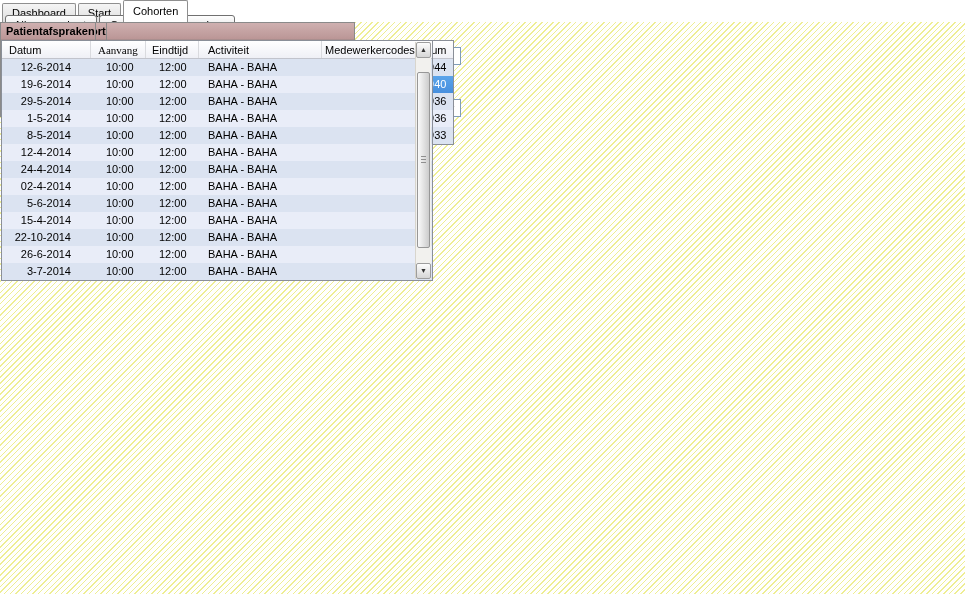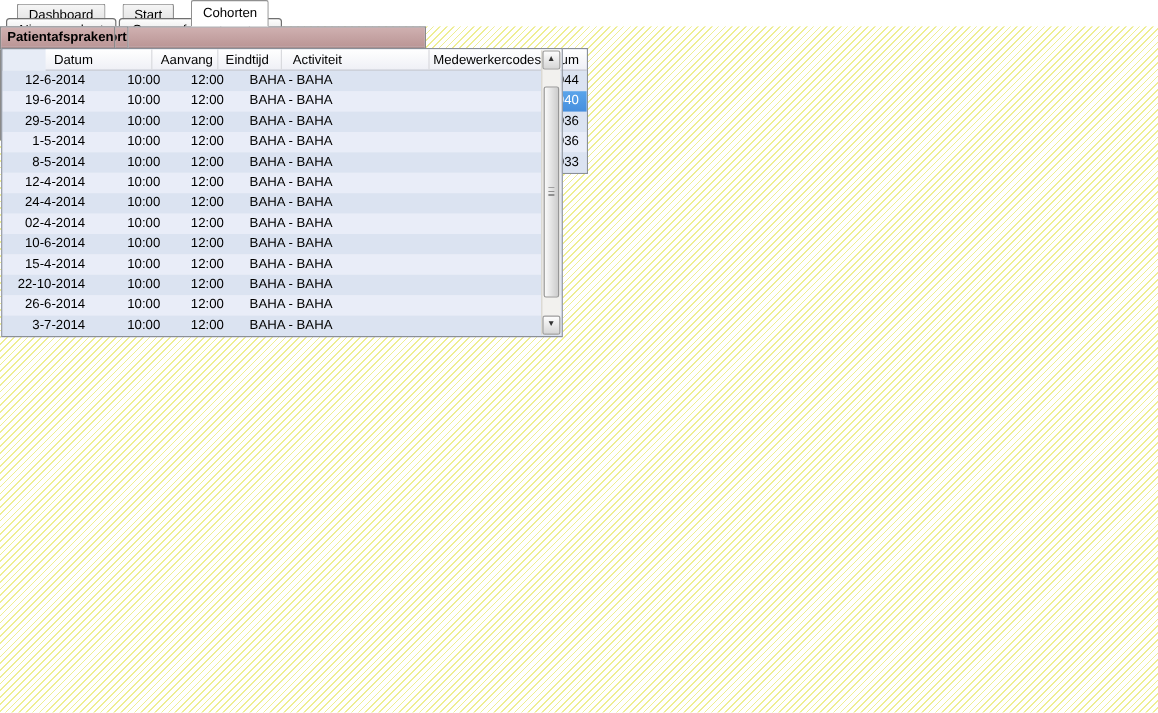--- a/index.html
+++ b/index.html
@@ -15,21 +15,21 @@
 
   
   .tabbar {
     position:absolute; top:0; left:0; right:0; height:22px;
     background:#fff; display:flex; align-items:flex-end; padding-left:2px;
   }
   .tab {
     height:19px; line-height:18px; padding:0 9px; margin-right:2px;
     background:linear-gradient(#f5f5f5,#dedede);
     border:1px solid #8f8f8f; border-bottom:none;
-    border-radius:2px 2px 0 0; cursor:default; white-space:nowrap;margin-left:12px;
+    border-radius:2px 2px 0 0; cursor:default; white-space:nowrap;
   }
   .tab.active {
     height:22px; line-height:21px; background:#fff; position:relative; z-index:2;
   }
 
   
   .content {
     position:absolute; top:22px; left:0; right:0; bottom:0;
     background:repeating-linear-gradient(135deg, #ffffff 0px, #ffffff 3px, #eeee94 3px, #eeee94 4px);
   }
@@ -54,21 +54,20 @@
     position:absolute; border:1px solid #8a8f98; background:#eef1f9; overflow:hidden;
   }
   #panel-cohorten  .table-box { left:4; top:21; width:461; height:244; background:#f0f3fa; }
   #panel-patienten .table-box { left:4; top:21; width:461; height:230; background:#dfe6f4; }
   #panel-afspraken .table-box { left:4; top:21; width:461; height:230; background:#e7ecf6; }
 
   .thead {
     display:flex; height:18px; line-height:18px;
     background:linear-gradient(#ffffff,#eff0f6);
     border-bottom:1px solid #c2c4cc;
-    margin-left:36px;
   }
   .th { border-right:1px solid #d9dade; white-space:nowrap; overflow:hidden; }
   .tbody .tr { display:flex; height:17px; line-height:17px; cursor:default; }
   .tbody .tr:nth-child(odd)  { background:#dbe3f1; }
   .tbody .tr:nth-child(even) { background:#e9edf8; }
   .td { white-space:nowrap; overflow:hidden; }
   .icon-cell { display:flex; align-items:center; justify-content:center; }
   .rowsel {
     background:linear-gradient(#5aa4ea,#478fde) !important;
     color:#fff; border-left:2px solid #2a6db8;
@@ -84,21 +83,21 @@
   .p-icon { width:22px; }
   .p-nr   { width:65px;  padding-left:6px; }
   .p-name { width:145px; padding-left:6px; }
   .p-str  { width:136px; padding-left:6px; }
   .p-geb  { flex:1; text-align:right; padding-right:7px; }
 
   
   .a-datum { width:89px; text-align:right; padding-right:20px; }
   .a-datum-h { width:89px; text-align:left; padding-left:7px; }
   .a-aanv { width:55px; padding-left:15px; }
-  .a-aanv-h { width:55px; padding-left:7px; }
+  .a-aanv-h { width:55px; padding-left:7px;font-family:Liberation Serif, serif; }
   .a-eind { width:53px; padding-left:13px; }
   .a-eind-h { width:53px; padding-left:6px; }
   .a-act  { width:123px; padding-left:9px; }
   .a-med  { flex:1; padding-left:3px; }
   #afspraken-head, #afspraken-rows .tr { padding-right:17px; }
 
   
   .scrollbar {
     position:absolute; top:1px; bottom:1px; right:1px; width:16px;
     background:#f2f1ee; border-left:1px solid #d8d5cd;
@@ -371,21 +370,21 @@
               <div class="td a-med"></div>
             </div>
             <div class="tr">
               <div class="td a-datum">02-4-2014</div>
               <div class="td a-aanv">10:00</div>
               <div class="td a-eind">12:00</div>
               <div class="td a-act">BAHA - BAHA</div>
               <div class="td a-med"></div>
             </div>
             <div class="tr">
-              <div class="td a-datum">10-6-2014</div>
+              <div class="td a-datum">5-6-2014</div>
               <div class="td a-aanv">10:00</div>
               <div class="td a-eind">12:00</div>
               <div class="td a-act">BAHA - BAHA</div>
               <div class="td a-med"></div>
             </div>
             <div class="tr">
               <div class="td a-datum">15-4-2014</div>
               <div class="td a-aanv">10:00</div>
               <div class="td a-eind">12:00</div>
               <div class="td a-act">BAHA - BAHA</div>

